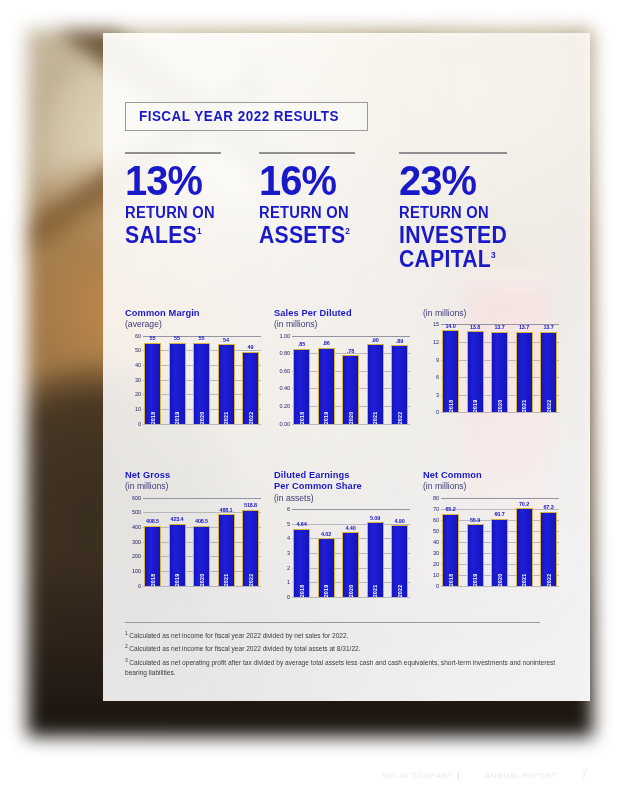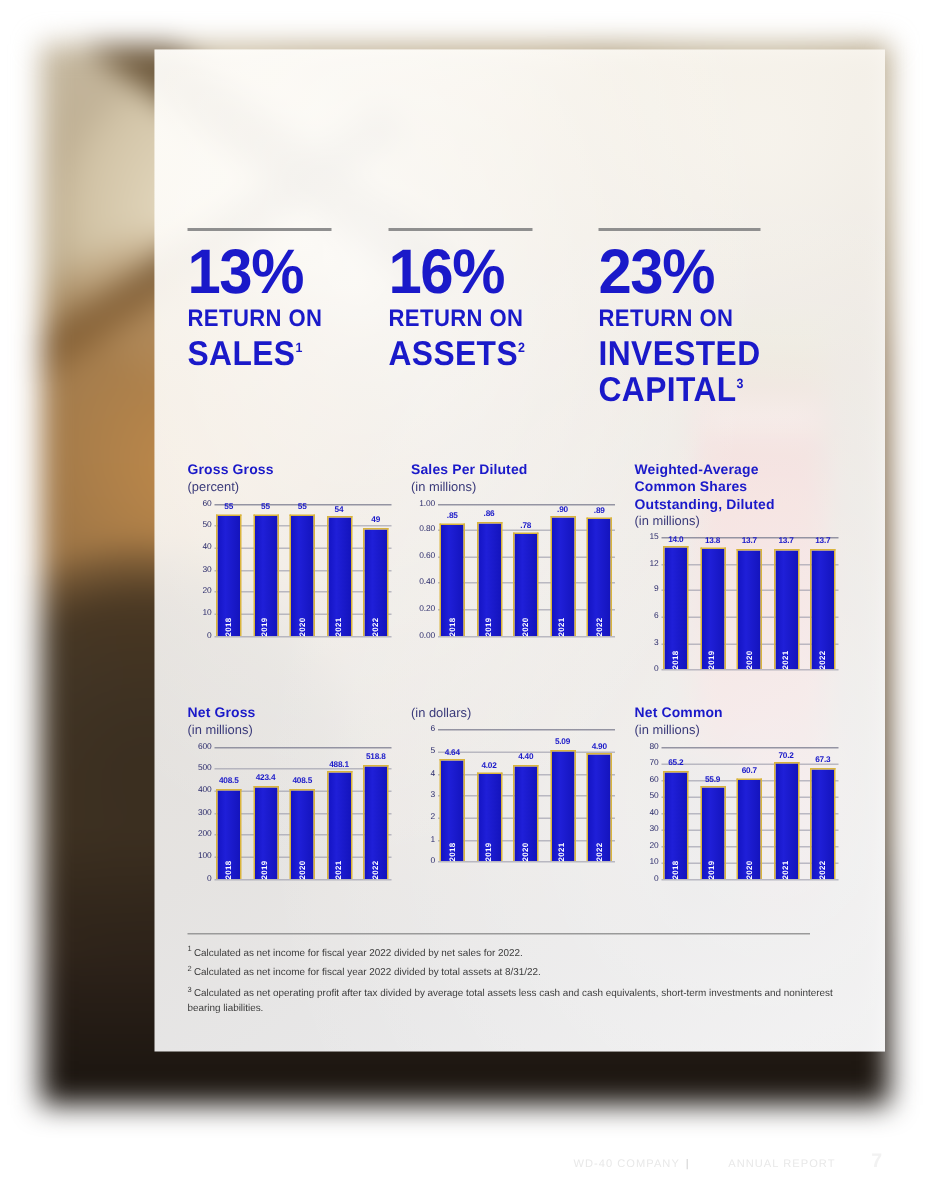--- a/index.html
+++ b/index.html
@@ -323,20 +323,23 @@
     <div class="can-label"></div>
     <div class="can-dark"></div>
     <div class="bg-top-right"></div>
     <div class="bg-bottom"></div>
   </div>
 
   <div id="panel">
     <div id="panel-sheen"></div>
   </div>
 
+  <div id="banner">
+    <div id="banner-text">FISCAL YEAR 2022 RESULTS</div>
+  </div>
 
   <div id="headline-row">
 
     <div class="stat s1">
       <div class="stat-rule"></div>
       <div class="stat-pct">13%</div>
       <div class="stat-l1">RETURN ON</div>
       <div class="stat-l2"><span>SALES</span><span class="sup">1</span></div>
     </div>
 
@@ -352,22 +355,22 @@
       <div class="stat-pct">23%</div>
       <div class="stat-l1">RETURN ON</div>
       <div class="stat-l2">INVESTED</div>
       <div class="stat-l2"><span>CAPITAL</span><span class="sup">3</span></div>
     </div>
 
   </div>
 
   <div class="chart-row" id="chart-row-1">
     <div class="chart-cell">
-      <div class="chart-title">Gross Gross</div>
-      <div class="chart-sub">(percent)</div>
+      <div class="chart-title">Common Margin</div>
+      <div class="chart-sub">(average)</div>
       <div class="plot">
           <div class="axis-labels">
             <div class="ytick" style="top: 88px;">0</div>
             <div class="ytick" style="top: 73.3333px;">10</div>
             <div class="ytick" style="top: 58.6667px;">20</div>
             <div class="ytick" style="top: 44px;">30</div>
             <div class="ytick" style="top: 29.3333px;">40</div>
             <div class="ytick" style="top: 14.6667px;">50</div>
             <div class="ytick" style="top: 0px;">60</div>
           </div>
@@ -462,25 +465,20 @@
                 <div class="bar-value" style="bottom: 79.82px;">.89</div>
                 <div class="bar" style="height: 78.32px;">
                   <span class="bar-year">2022</span>
                 </div>
               </div>
             </div>
           </div>
         </div>
     </div>
     <div class="chart-cell">
-      <div class="chart-title">
-          <div>Weighted-Average</div>
-          <div>Common Shares</div>
-          <div>Outstanding, Diluted</div>
-        </div>
       <div class="chart-sub">(in millions)</div>
       <div class="plot">
           <div class="axis-labels">
             <div class="ytick" style="top: 88px;">0</div>
             <div class="ytick" style="top: 70.4px;">3</div>
             <div class="ytick" style="top: 52.8px;">6</div>
             <div class="ytick" style="top: 35.2px;">9</div>
             <div class="ytick" style="top: 17.6px;">12</div>
             <div class="ytick" style="top: 0px;">15</div>
           </div>
@@ -579,21 +577,25 @@
                 <div class="bar-value" style="bottom: 77.5907px;">518.8</div>
                 <div class="bar" style="height: 76.0907px;">
                   <span class="bar-year">2022</span>
                 </div>
               </div>
             </div>
           </div>
         </div>
     </div>
     <div class="chart-cell">
-      <div class="chart-sub">(in dollars)</div>
+      <div class="chart-title">
+          <div>Diluted Earnings</div>
+          <div>Per Common Share</div>
+        </div>
+      <div class="chart-sub">(in assets)</div>
       <div class="plot">
           <div class="axis-labels">
             <div class="ytick" style="top: 88px;">0</div>
             <div class="ytick" style="top: 73.3333px;">1</div>
             <div class="ytick" style="top: 58.6667px;">2</div>
             <div class="ytick" style="top: 44px;">3</div>
             <div class="ytick" style="top: 29.3333px;">4</div>
             <div class="ytick" style="top: 14.6667px;">5</div>
             <div class="ytick" style="top: 0px;">6</div>
           </div>

